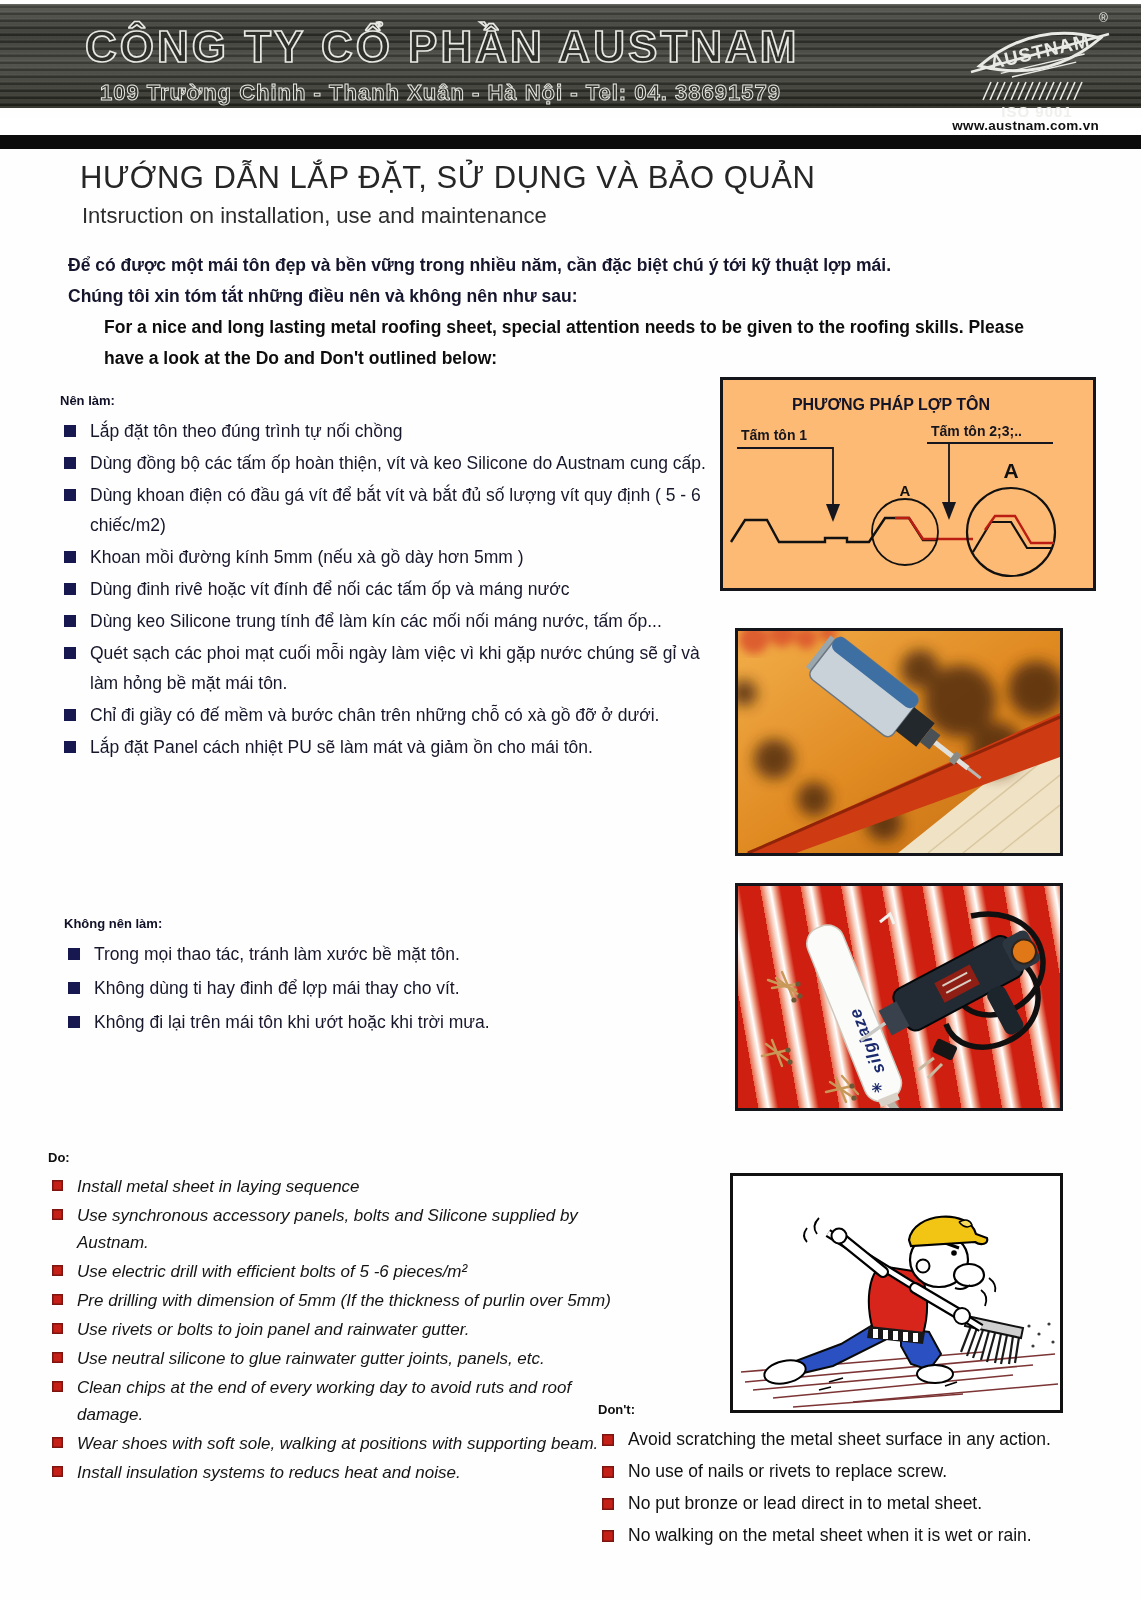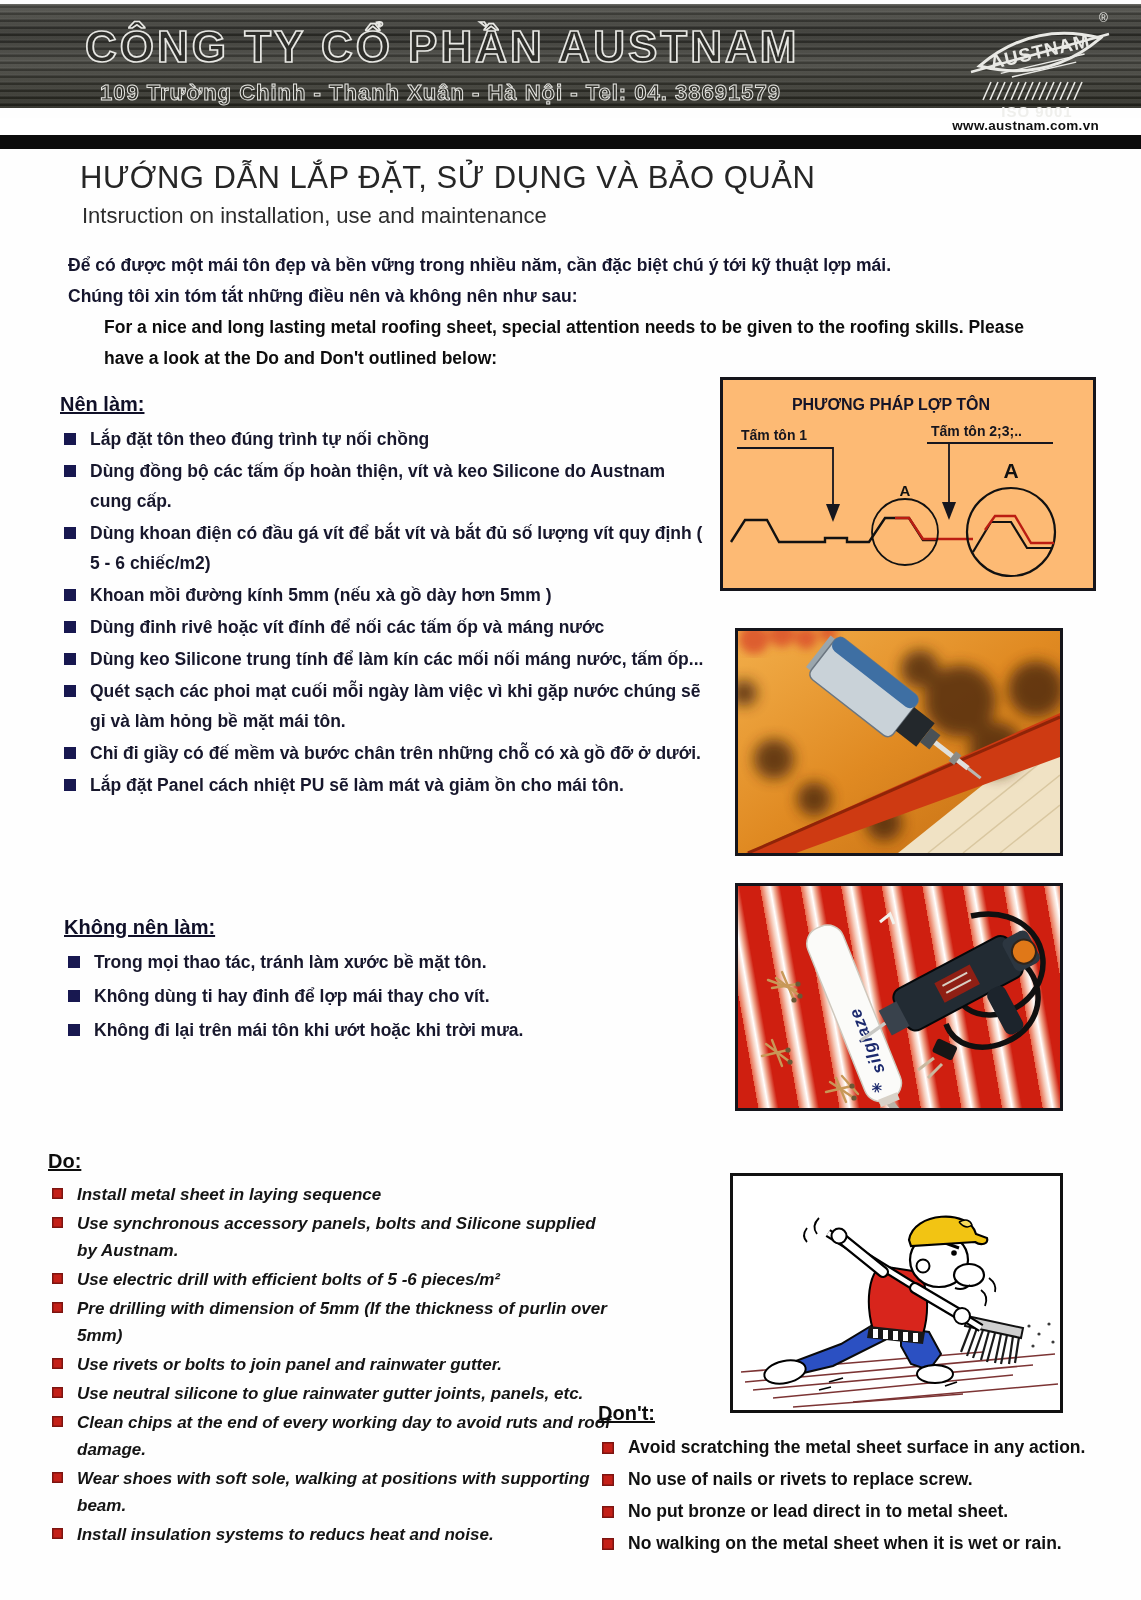--- a/index.html
+++ b/index.html
@@ -22,26 +22,26 @@
 
   
   .doc-title{position:absolute;left:80px;top:160px;font-size:31px;font-weight:400;letter-spacing:0.5px;color:#262626;}
   .doc-subtitle{position:absolute;left:82px;top:203px;font-size:22px;font-weight:400;color:#2d2d2d;}
 
   .intro{position:absolute;left:68px;top:250px;width:990px;font-size:17.5px;font-weight:bold;line-height:31px;color:#15152d;}
   .intro .en{color:#0d0d0d;margin-left:36px;}
 
   
   .sec{position:absolute;}
-  .sec-h{font-size:20px;font-weight:bold;color:#101028;margin:0 0 8px 0;text-decoration:underline;}
+  .sec-h{font-size:13px;font-weight:bold;color:#101028;margin:0 0 8px 0;}
   .li{display:flex;align-items:flex-start;margin:0 0 2px 0;}
   .sq{flex:0 0 12px;width:12px;height:12px;margin:9px 14px 0 4px;}
   .sq.navy{background:#181850;}
   .sq.red{background:#c42018;box-shadow:inset 0 0 0 1.5px #7d1410;}
-  .li-text{font-size:17.5px;line-height:30px;color:#17172c;font-weight:bold;}
+  .li-text{font-size:17.5px;line-height:30px;color:#17172c;}
 
   .block-nen{left:60px;top:393px;width:650px;}
   .block-khong{left:64px;top:916px;width:650px;}
   .block-khong .li{margin-bottom:4px;}
   .block-do{left:48px;top:1150px;width:565px;}
   .block-do .sec-h{color:#0d0d0d;}
   .block-do .li-text{font-style:italic;font-size:17px;line-height:27px;color:#141414;}
   .block-do .sq{width:11px;height:11px;flex-basis:11px;margin-top:7px;}
   .block-dont{left:598px;top:1402px;width:545px;}
   .block-dont .sec-h{color:#0d0d0d;}

